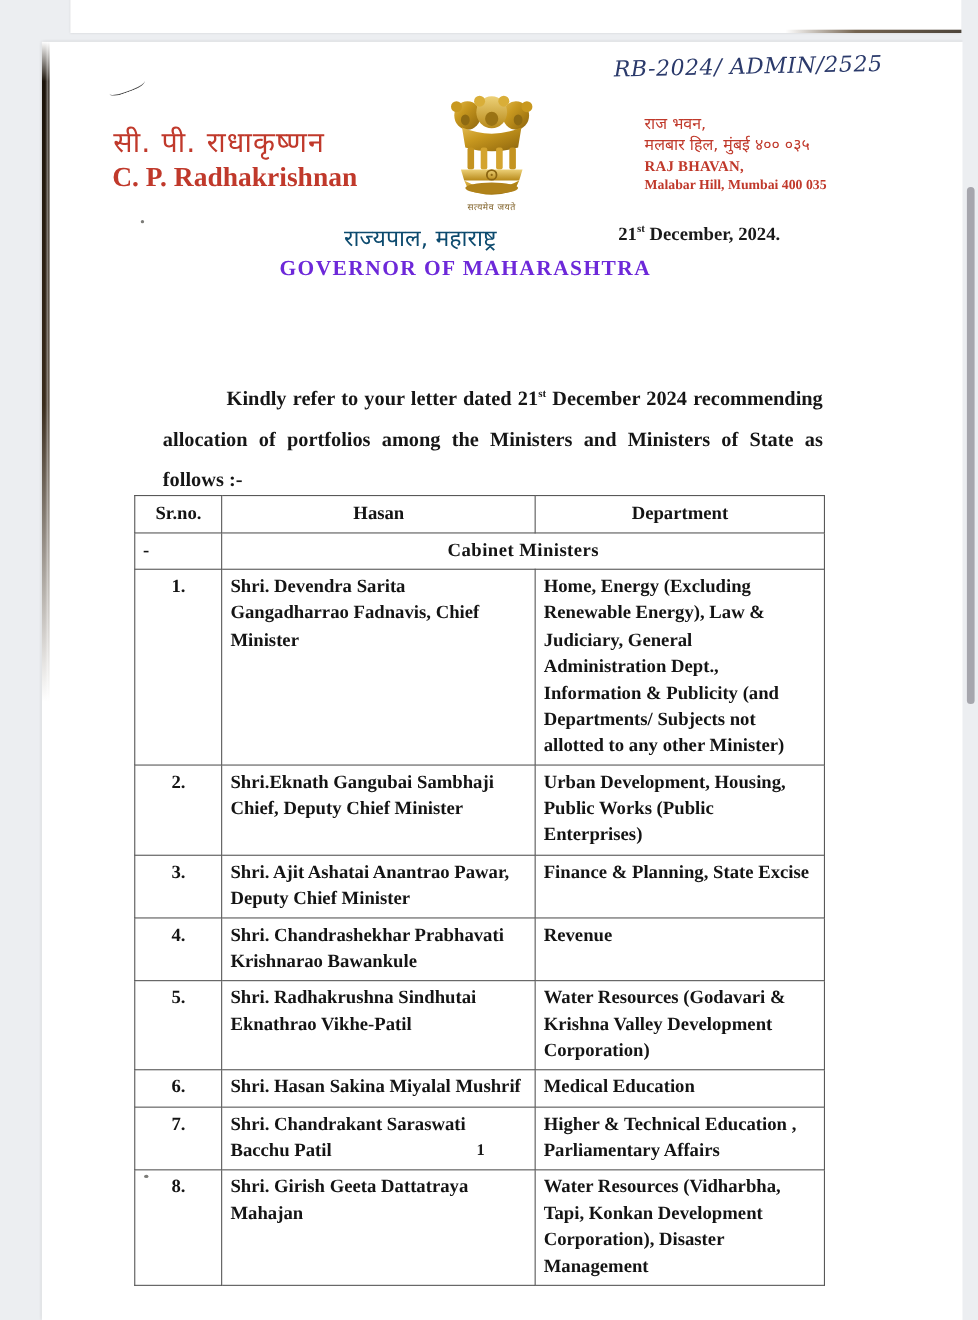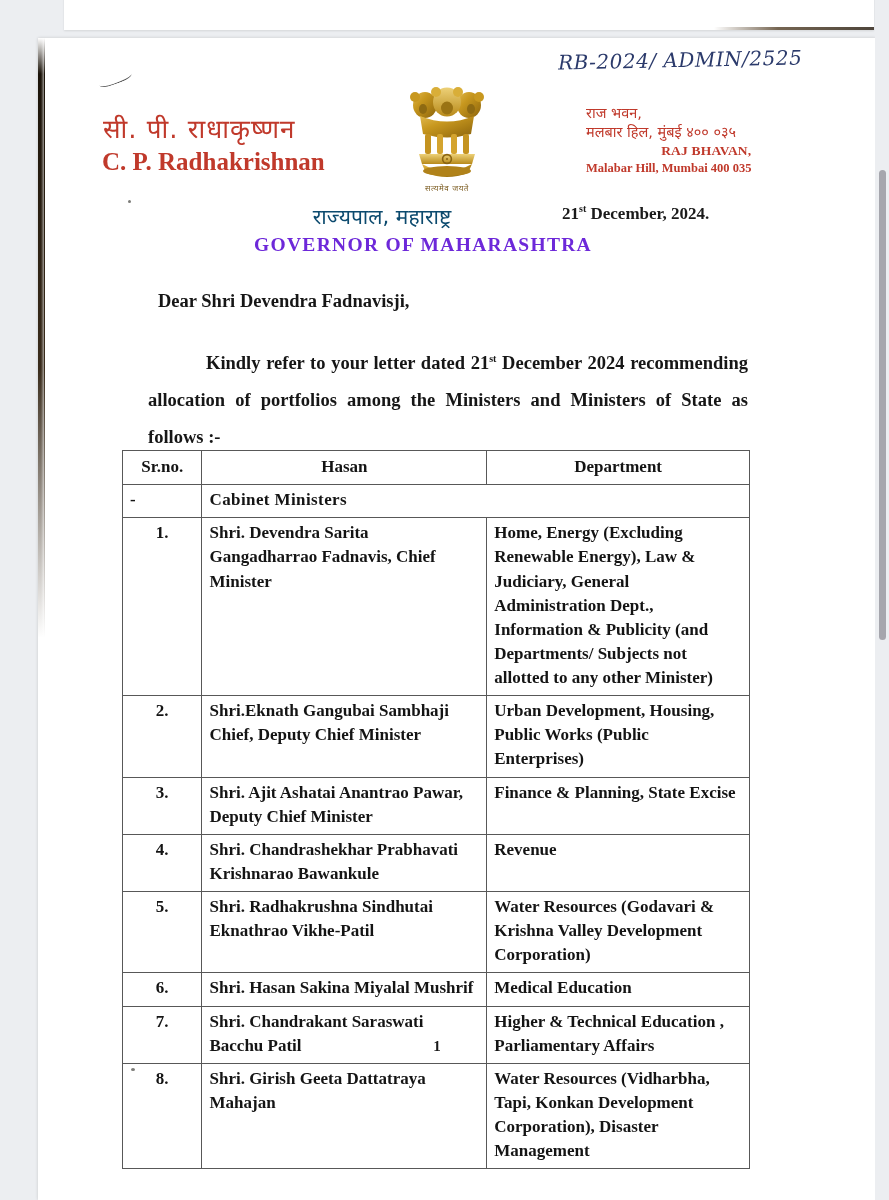--- a/index.html
+++ b/index.html
@@ -149,21 +149,20 @@
   }
   .address .hi {
     font-family: "DejaVu Sans", sans-serif;
     font-size: 14.5px;
   }
   .address .en1 {
     font-family: "Liberation Serif", serif;
     font-weight: bold;
     font-size: 13.5px;
     letter-spacing: .2px;
-    text-align: right;
   }
   .address .en2 {
     font-family: "Liberation Serif", serif;
     font-weight: bold;
     font-size: 12.5px;
   }
 
   .title-hi {
     position: absolute;
     left: 0; right: 0;
@@ -248,20 +247,21 @@
     padding-top: 4px;
     padding-bottom: 5px;
   }
   .col-sr   { width: 72px; text-align: center; }
   .col-name { width: 258px; }
   .col-dept { width: 238px; }
 
   td.sr { text-align: center; }
   .section-dash { text-align: left; padding-left: 10px; }
   .section-title {
+    text-align: center;
     padding-right: 110px;
     letter-spacing: .4px;
   }
 
   .page-number {
     position: absolute;
     left: 0; right: 0;
     top: 1000px;
     text-align: center;
     padding-right: 40px;
@@ -362,21 +362,20 @@
       <div class="hi">मलबार हिल, मुंबई ४०० ०३५</div>
       <div class="en1">RAJ BHAVAN,</div>
       <div class="en2">Malabar Hill, Mumbai 400 035</div>
     </div>
 
     <div class="title-hi">राज्यपाल, महाराष्ट्र</div>
     <div class="title-en">GOVERNOR OF MAHARASHTRA</div>
 
     <div class="letter-date"><span>21</span><sup>st</sup><span> December, 2024.</span></div>
 
-    <div class="salutation">Dear Shri Devendra Fadnavisji,</div>
 
     <div class="body-para"><span>Kindly refer to your letter dated 21</span><sup>st</sup><span> December 2024 recommending allocation of portfolios among the Ministers and Ministers of State as follows :-</span></div>
 
     <div class="table-wrap">
       <table class="portfolios">
         <thead>
           <tr>
             <th class="col-sr">Sr.no.</th>
             <th class="col-name">Hasan</th>
             <th class="col-dept">Department</th>

